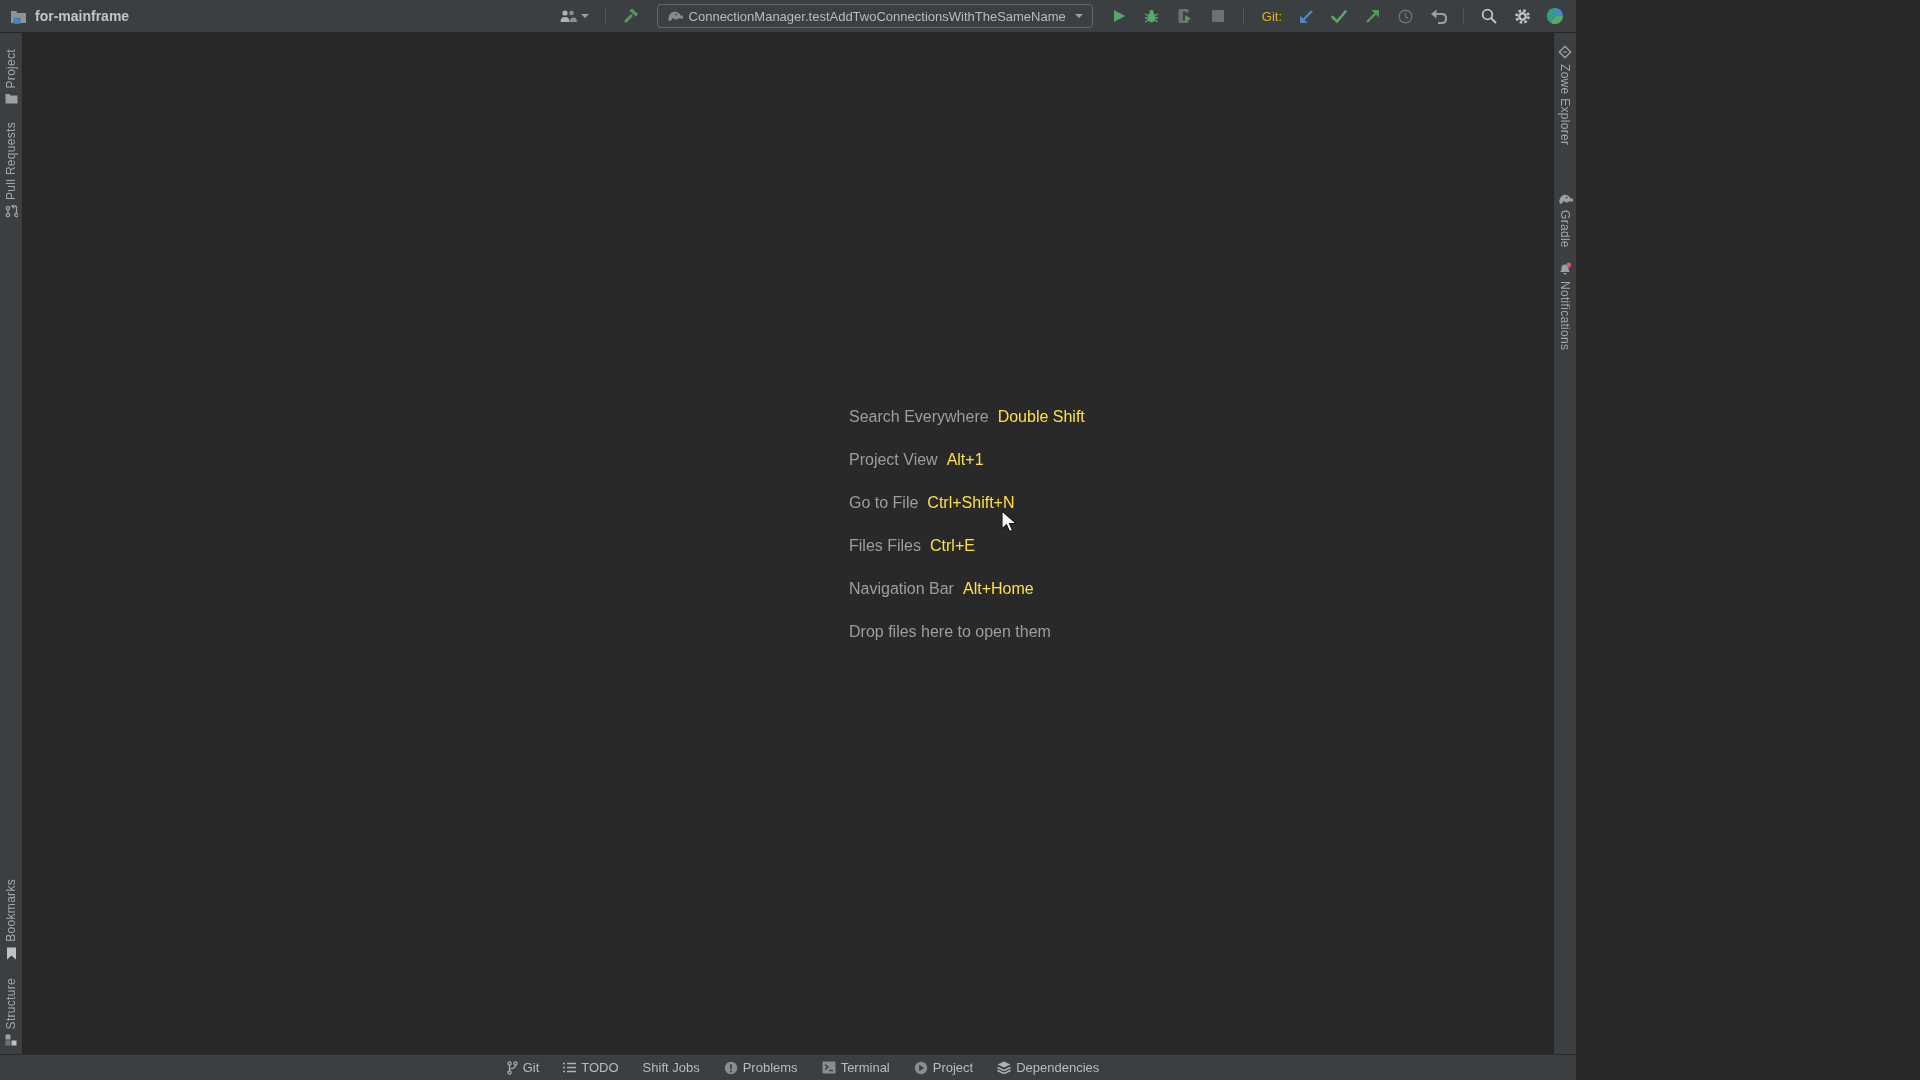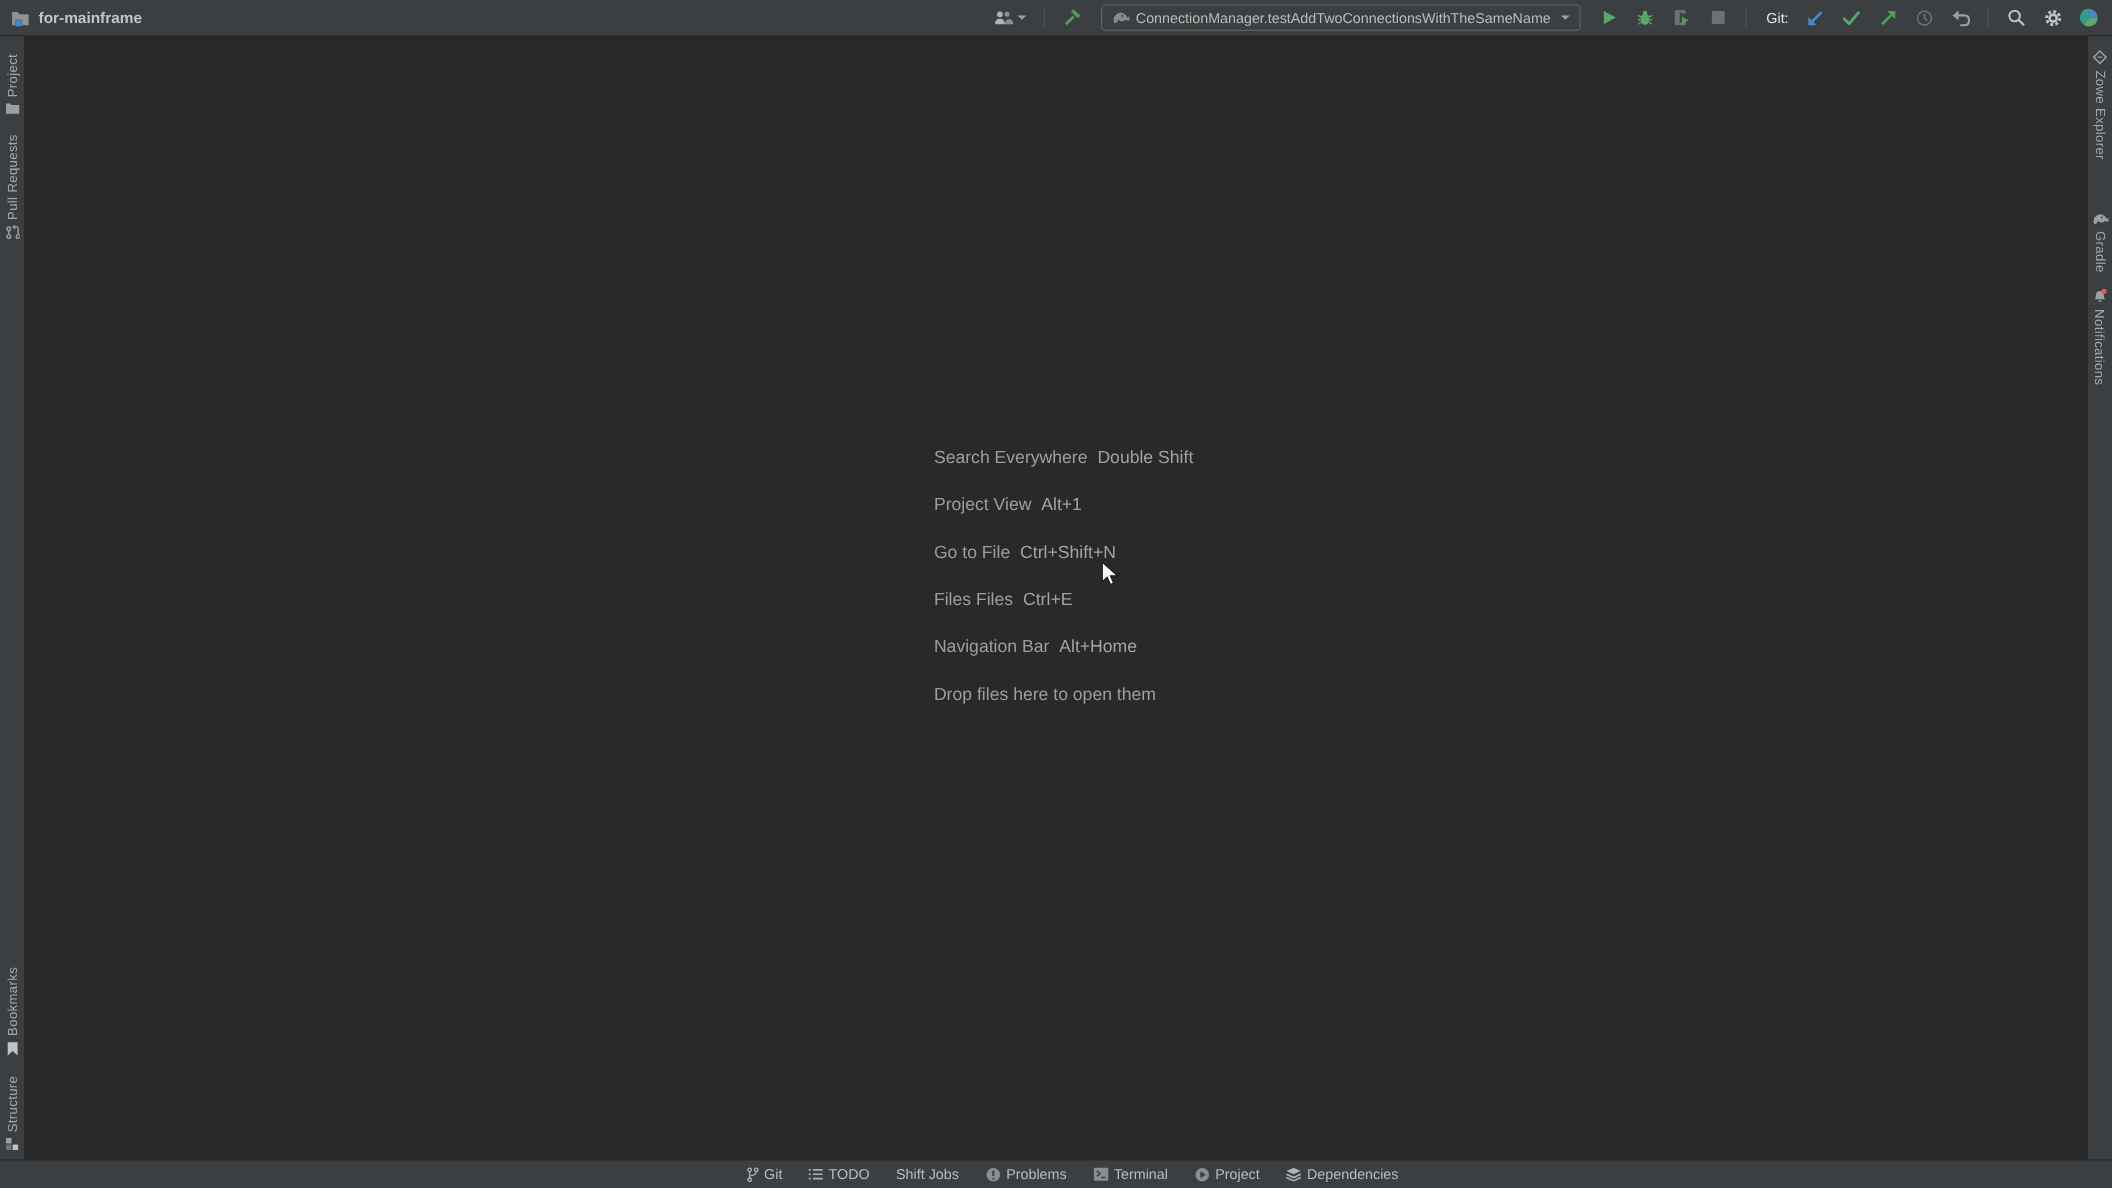--- a/index.html
+++ b/index.html
@@ -2,21 +2,21 @@
 <html><head>
 <meta charset="utf-8">
 <style>
   * { margin:0; padding:0; box-sizing:border-box; }
   html,body { width:1920px; height:1080px; overflow:hidden; }
   body {
     font-family:"Liberation Sans","DejaVu Sans",sans-serif;
     background:#292929; color:#bbbbbb;
     -webkit-font-smoothing:antialiased;
   }
-  .app { display:flex; flex-direction:column; width:1920px; height:1080px; }
+  .app { display:flex; flex-direction:column; width:1576px; height:1080px; }
 
   
   .titlebar {
     height:33px; flex:0 0 33px; background:#3c3f41;
     border-bottom:1px solid #282828;
     display:flex; align-items:center; padding:0 10px;
   }
   .tb-left { display:flex; align-items:center; gap:8px; }
   .proj-name { font-size:14px; font-weight:bold; color:#c3c6c8; }
   .tb-right { margin-left:auto; display:flex; align-items:center; gap:11px; }
@@ -25,21 +25,21 @@
   .tb-sep { width:1px; height:18px; background:#515557; margin:0 3px; }
   .caret { width:0; height:0; border-left:4px solid transparent;
            border-right:4px solid transparent; border-top:4px solid #9da0a2;
            display:inline-block; margin-left:3px; }
   .runconfig {
     display:flex; align-items:center; gap:6px;
     height:24px; padding:0 9px; margin:0 4px;
     border:1px solid #646868; border-radius:4px; background:#3c3f41;
     font-size:13px; color:#bbbbbb; white-space:nowrap;
   }
-  .git-label { font-size:13px; color:#e5e5e5; margin:0 2px 0 4px; }
+  .git-label { font-size:13px; color:#eab308; margin:0 2px 0 4px; }
 
   
   .workspace { flex:1; display:flex; min-height:0; }
   .stripe {
     width:23px; background:#3c3f41; display:flex; flex-direction:column;
     align-items:center; flex:0 0 23px;
   }
   .stripe.left  { border-right:1px solid #242424; }
   .stripe.right { border-left:1px solid #242424; }
   .stripe-group { display:flex; flex-direction:column; align-items:center; }
@@ -50,21 +50,21 @@
   .vlabel.down { writing-mode:vertical-rl; }                           
   .spacer { flex:1; }
 
   .editor { flex:1; position:relative; background:#292929; }
 
   
   .shortcuts { position:absolute; left:826px; top:375px; }
   .sc-row { display:flex; align-items:flex-end; font-size:16px;
             line-height:17px; margin-bottom:26px; white-space:nowrap; }
   .sc-label { color:#9b9ea2; }
-  .sc-key   { color:#a3a3a3; margin-left:9px; }
+  .sc-key   { color:#fde047; margin-left:9px; }
 
   
   .statusbar {
     height:26px; flex:0 0 26px; background:#3c3f41;
     border-top:1px solid #2b2b2b;
     display:flex; align-items:center; padding:0 0 0 30px; gap:24px;justify-content:center;
   }
   .sb-item { display:flex; align-items:center; gap:5px; font-size:13px;
              color:#bbbbbb; cursor:default; }
 

